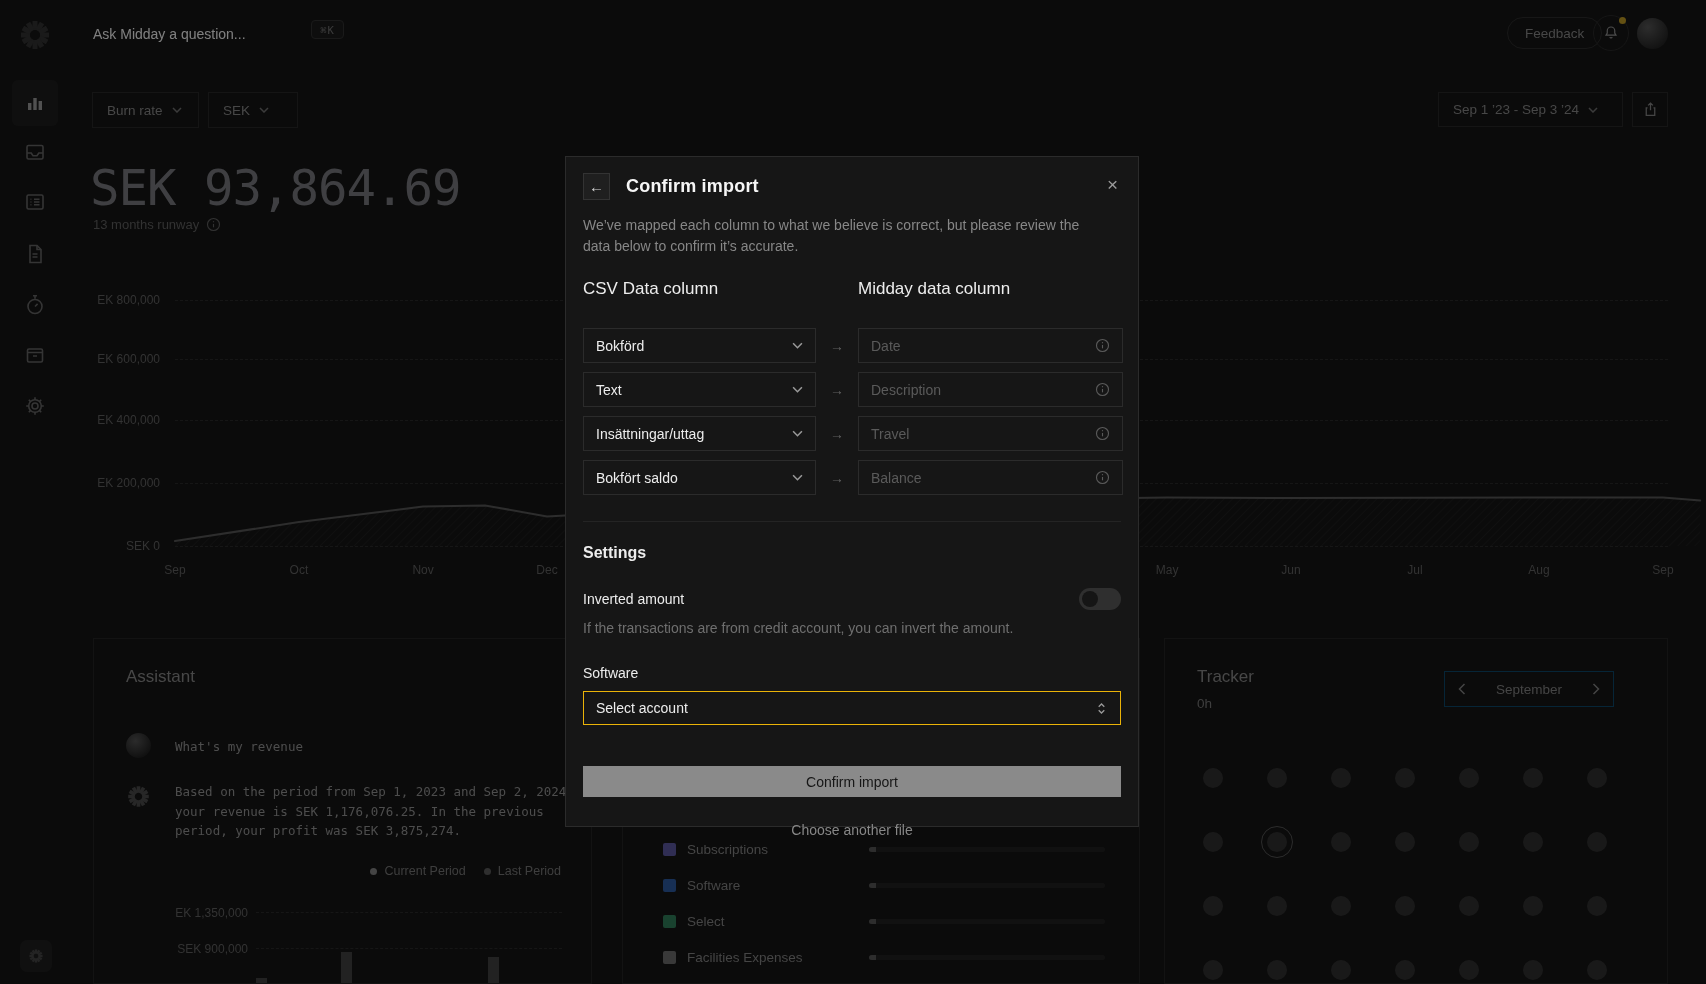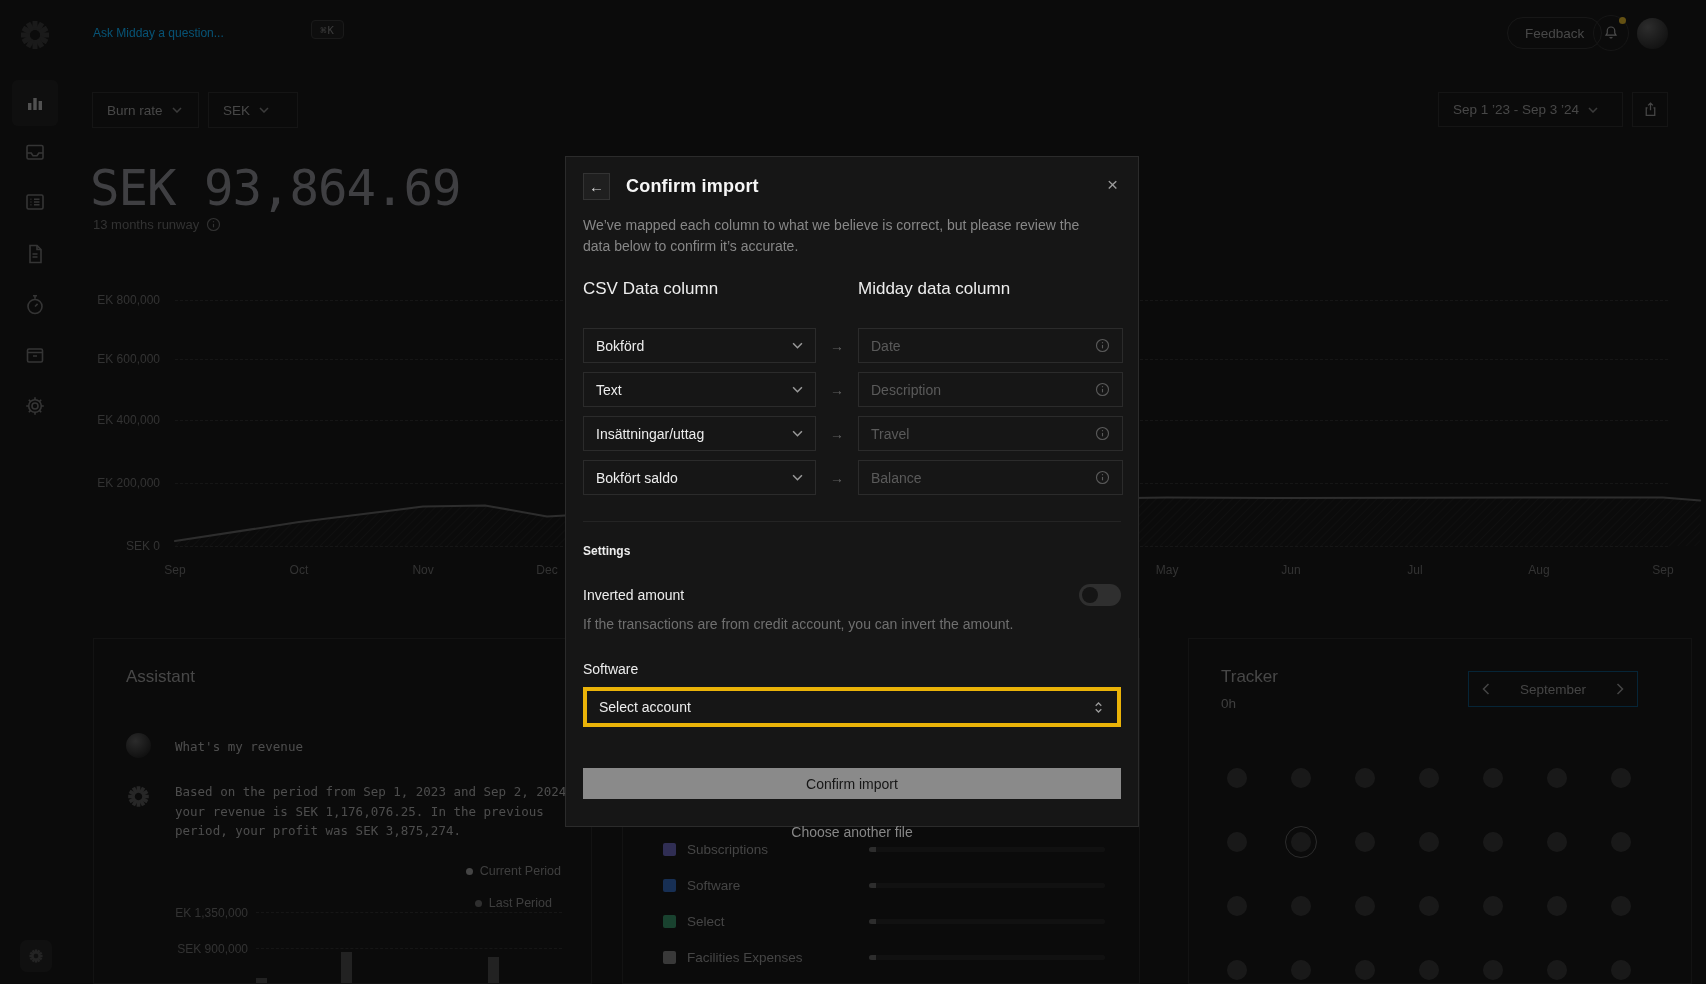--- a/index.html
+++ b/index.html
@@ -10,21 +10,21 @@
 
   
   #dashboard { position:absolute; inset:0; }
 
   
   .side-icon { position:absolute; left:23px; width:24px; height:24px; color:#6a6a6a; }
   .side-active-tile { position:absolute; left:12px; top:80px; width:46px; height:46px; background:#1f1f1f; border-radius:6px; }
   .side-icon.active { color:#a3a3a3; }
 
   
-  .search-text { position:absolute; left:93px; top:26px; font-size:12px; color:#0ea5e9; }
+  .search-text { position:absolute; left:93px; top:26px; font-size:14px; color:#ffffff; }
   .kbd-badge { position:absolute; left:311px; top:20px; width:33px; height:19px; border:1px solid #343434; border-radius:4px;
     color:#777; font-family:"DejaVu Sans Mono", monospace; font-size:10.5px; display:flex; align-items:center; justify-content:center; letter-spacing:1px; background:#1d1d1d; }
   .feedback-btn { position:absolute; left:1507px; top:17px; height:32px; padding:0 17px; border:1px solid #2f2f2f; border-radius:17px;
     color:#8f8f8f; font-size:13.5px; display:flex; align-items:center; background:transparent; }
   .bell-wrap { position:absolute; left:1593px; top:15px; width:36px; height:36px; border:1px solid #2b2b2b; border-radius:50%;
     display:flex; align-items:center; justify-content:center; color:#9a9a9a; }
   .bell-dot { position:absolute; right:2px; top:1px; width:7px; height:7px; border-radius:50%; background:#c9a227; }
   .avatar { position:absolute; left:1637px; top:18px; width:31px; height:31px; border-radius:50%;
     background:radial-gradient(circle at 35% 30%, #5a5a5a, #262626 75%); }
 
@@ -45,21 +45,21 @@
   #burn-svg { position:absolute; left:175px; top:300px; overflow:visible; }
 
   
   .card { position:absolute; top:638px; height:346px; border:1px solid #272727; background:transparent; }
   .card-title { position:absolute; left:32px; top:28px; font-size:17px; color:#8f8f8f; }
 
   
   .chat-avatar { position:absolute; left:32px; width:25px; height:25px; border-radius:50%; overflow:hidden; }
   .chat-avatar.user { background:radial-gradient(circle at 38% 32%, #575757, #1f1f1f 78%); }
   .chat-text { position:absolute; left:81px; font-family:"DejaVu Sans Mono", monospace; font-size:12.5px; color:#9a9a9a; line-height:19.5px; }
-  .legend { position:absolute; top:225px; right:30px; display:flex; gap:18px; font-size:12.5px; color:#7d7d7d; align-items:center;flex-direction:column; }
+  .legend { position:absolute; top:225px; right:30px; display:flex; gap:18px; font-size:12.5px; color:#7d7d7d; align-items:center; }
   .legend i { display:inline-block; width:7px; height:7px; border-radius:50%; background:#8a8a8a; margin-right:7px; }
   .legend .l2 i { background:#5f5f5f; }
   .mini-label { position:absolute; width:134px; left:20px; text-align:right; font-size:12px; color:#666; }
   .mini-grid { position:absolute; left:162px; width:306px; border-top:1px dashed rgba(255,255,255,0.10); }
   .mini-bar { position:absolute; bottom:0; width:11px; background:#454545; }
 
   
   .cat-row { position:absolute; left:0; width:100%; height:18px; }
   .cat-square { position:absolute; left:40px; top:2px; width:13px; height:13px; border-radius:2px; }
   .cat-label { position:absolute; left:64px; top:1px; font-size:13.5px; color:#8a8a8a; }
@@ -85,28 +85,28 @@
     display:flex; align-items:center; justify-content:center; }
   .m-title { margin-left:16px; font-size:18px; font-weight:700; color:#f5f5f5; letter-spacing:.2px; }
   .m-close { position:absolute; right:3px; top:2px; color:#9a9a9a; font-size:19px; line-height:1; cursor:default; }
   .m-desc { margin-top:15px; font-size:14px; line-height:21px; color:#878787; width:520px; }
   .map-grid { margin-top:22px; display:grid; grid-template-columns:233px 42px 265px; row-gap:9px; align-items:center; }
   .col-head { font-size:17px; font-weight:500; color:#ededed; margin-bottom:20px; }
   .sel { height:35px; border:1px solid #2b2b2b; display:flex; align-items:center; padding:0 12px; font-size:14px; color:#ededed; justify-content:space-between; }
   .map-arrow { text-align:center; color:#606060; font-size:14px; }
   .ph-input { height:35px; border:1px solid #2b2b2b; display:flex; align-items:center; padding:0 12px; font-size:14px; color:#5a5a5a; justify-content:space-between; }
   .divider { height:1px; background:#242424; margin:26px 0 0; }
-  .settings-title { margin-top:22px; font-size:12px; font-weight:700; color:#ededed; }
+  .settings-title { margin-top:22px; font-size:16px; font-weight:700; color:#ededed; }
   .toggle-row { margin-top:26px; display:flex; align-items:center; justify-content:space-between; }
   .toggle-label { font-size:14px; font-weight:500; color:#ededed; }
   .toggle { width:42px; height:22px; border-radius:12px; background:#2f2f2f; position:relative; }
   .toggle .knob { position:absolute; left:3px; top:3px; width:16px; height:16px; border-radius:50%; background:#151515; }
   .toggle-hint { margin-top:10px; font-size:14px; color:#6f6f6f; }
   .account-label { margin-top:29px; font-size:14px; font-weight:500; color:#ededed; }
-  .account-select { margin-top:10px; height:30px; border:4px solid #eab308; display:flex; align-items:center; justify-content:space-between; padding:16px 12px; font-size:14px; color:#ededed; }
+  .account-select { margin-top:10px; height:30px; border:1px solid #eab308; display:flex; align-items:center; justify-content:space-between; padding:16px 12px; font-size:14px; color:#ededed; }
   .confirm-btn { margin-top:41px; height:31px; width:100%; background:#8a8a8a; color:#161616; border:none; font-size:14px; font-weight:500;
     font-family:"Liberation Sans", sans-serif; display:flex; align-items:center; justify-content:center; }
   .choose-link { margin-top:25px; text-align:center; font-size:14px; color:#878787; }
 </style>
 </head>
 <body>
 
 <div id="dashboard">
 
   <span class="abs" style="left:18px; top:18px;">
@@ -332,21 +332,21 @@
     </div>
     <div class="cat-row" style="top:310px;">
       <span class="cat-square" style="background-color: rgb(115, 115, 115);"></span>
       <span class="cat-label">Facilities Expenses</span>
       <span class="cat-track">
           <span class="cat-fill"></span>
         </span>
     </div>
   </div>
 
-  <div class="card" style="left:1188px; width:504px; overflow:hidden;">
+  <div class="card" style="left:1164px; width:504px; overflow:hidden;">
     <div class="card-title">Tracker</div>
     <div class="tracker-hours">0h</div>
     <div class="month-nav">
       <span>
           <svg width="8" height="12" viewBox="0 0 8 12" fill="none" stroke="currentColor" stroke-width="1.5">
             <path d="M6.5 1L1.5 6l5 5"></path>
           </svg>
         </span>
       <span>September</span>
       <span>

